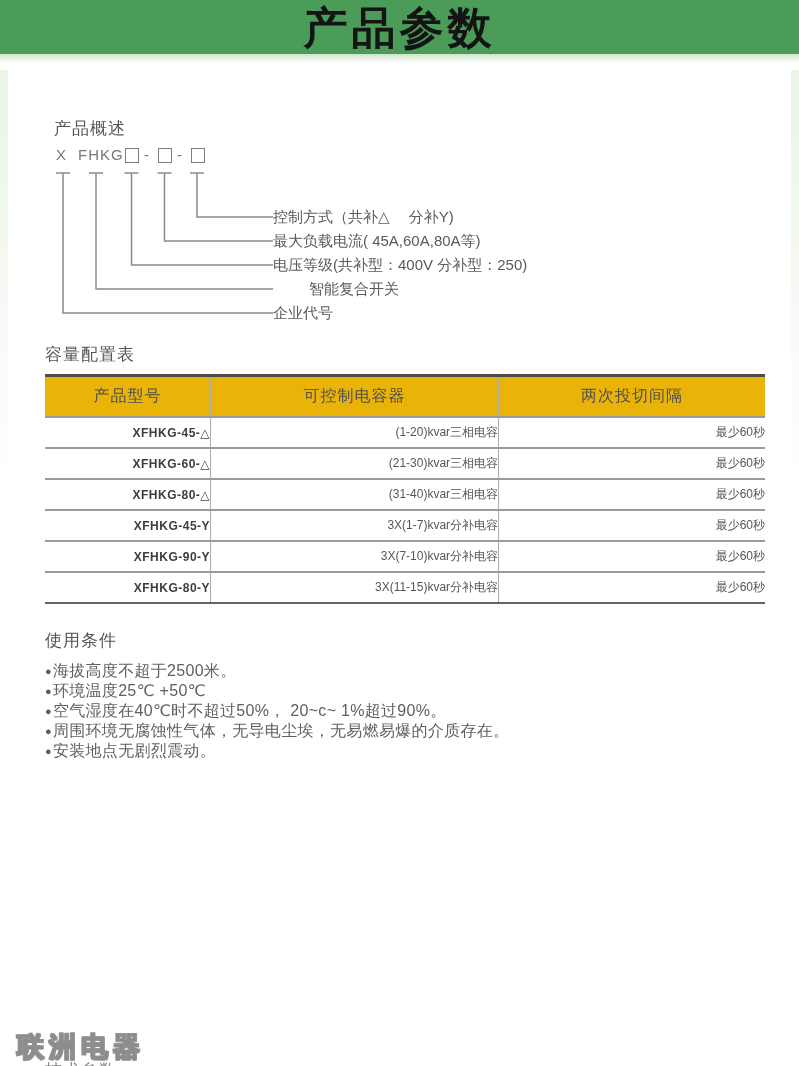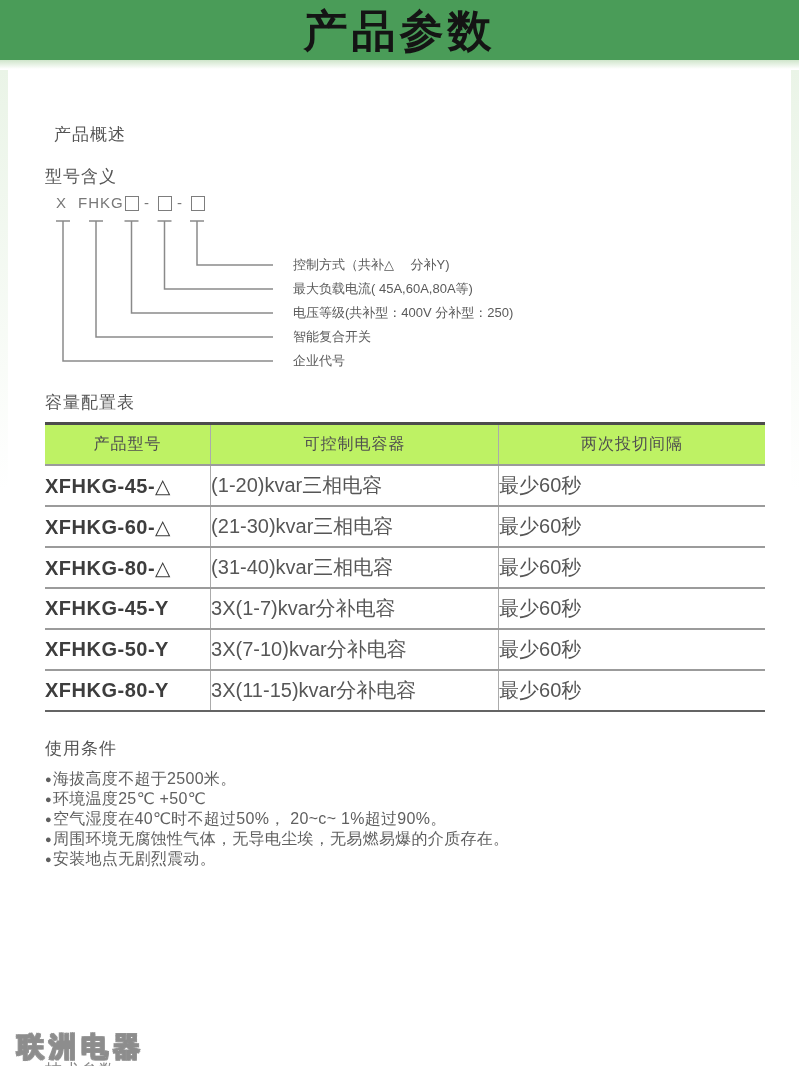--- a/index.html
+++ b/index.html
@@ -4,21 +4,21 @@
 <style>
   html,body{margin:0;padding:0;}
   body{
     width:799px;height:1066px;overflow:hidden;position:relative;
     background:#ffffff;
     font-family:"Liberation Sans","DejaVu Sans",sans-serif;
     color:#666;
   }
   
   .band{
-    height:60px;width:100%;
+    height:54px;width:100%;
     display:flex;align-items:center;justify-content:center;
     position:relative;
   }
   .band-title{
     font-size:44px;font-weight:bold;letter-spacing:4px;line-height:1;
     padding-top:2px;
   }
   .band-under{
     height:9px;width:100%;
     background:linear-gradient(#cfe5cb,#ffffff);
@@ -43,35 +43,35 @@
   }
   
   .diagram{position:relative;height:182px;margin-top:8px;}
   .code-part{position:absolute;top:0;font-size:15px;color:#787878;line-height:16px;}
   .code-box{
     position:absolute;top:1px;width:12px;height:13px;
     border:1.5px solid #7d7d7d;background:#fff;
   }
   .diag-svg{position:absolute;left:0;top:0;}
   .diag-label{
-    position:absolute;left:248px;font-size:13px;color:#5a5a5a;line-height:20px;
+    position:absolute;left:228px;font-size:15px;color:#5a5a5a;line-height:20px;
     white-space:nowrap;
   }
   
   .cap-table{
     width:100%;margin-top:9px;border-collapse:collapse;table-layout:fixed;
     border-top:3px solid #4c4c4c;border-bottom:2px solid #646464;
   }
   .cap-table th{
-    background:#bef264;font-weight:normal;font-size:16px;color:#4f4f4f;
+    background:#eab308;font-weight:normal;font-size:16px;color:#4f4f4f;
     padding:9px 0;border-bottom:2px solid #9b9b9b;text-align:center;
     letter-spacing:1px;
   }
   .cap-table td{
-    font-size:20px;color:#565656;padding:6px 0;text-align:left;
+    font-size:12px;color:#565656;padding:6px 0;text-align:right;
     border-bottom:2px solid #9b9b9b;
   }
   .cap-table tr:last-child td{border-bottom:none;}
   .cap-table th+th,.cap-table td+td{border-left:1px solid #ababab;}
   .cap-table td.model-cell{color:#3d3d3d;font-weight:600;letter-spacing:0.5px;}
   .col1{width:23%;} .col2{width:40%;} .col3{width:37%;}
   
   .cond-list{margin-top:10px;}
   .cond-item{font-size:16px;color:#5f5f5f;line-height:19px;letter-spacing:0.3px;}
   .cond-bullet{font-size:11px;vertical-align:1px;margin-right:1px;color:#5f5f5f;}
@@ -95,21 +95,20 @@
   <div class="band-title" style="color:#141414;">产品参数</div>
 </div>
 <div class="band-under"></div>
 <div class="edge-left"></div>
 <div class="edge-right"></div>
 
 <div class="content">
 
   <div class="sec-heading h-overview">产品概述</div>
 
-  <div class="sec-heading h-model">型号含义</div>
   <div class="diagram">
     <span class="code-part" style="left:11px;">X</span>
     <span class="code-part" style="left:33px;letter-spacing:1px;">FHKG</span>
     <span class="code-box" style="left:80px;"></span>
     <span class="code-part" style="left:99px;">-</span>
     <span class="code-box" style="left:113px;"></span>
     <span class="code-part" style="left:132px;">-</span>
     <span class="code-box" style="left:146px;"></span>
 
     <svg class="diag-svg" width="720" height="182">
@@ -125,21 +124,21 @@
         <path d="M119.5 26 V94 H228"></path>
         <path d="M86.5 26 V118 H228"></path>
         <path d="M51 26 V142 H228"></path>
         <path d="M18 26 V166 H228"></path>
       </g>
     </svg>
 
     <div class="diag-label" style="top:60px;">控制方式（共补△　 分补Y)</div>
     <div class="diag-label" style="top:84px;">最大负载电流( 45A,60A,80A等)</div>
     <div class="diag-label" style="top:108px;">电压等级(共补型：400V  分补型：250)</div>
-    <div class="diag-label" style="top:132px;">智能复合开关</div>
+    <div class="diag-label" style="top:132px;margin-left:36px;">智能复合开关</div>
     <div class="diag-label" style="top:156px;">企业代号</div>
   </div>
 
   <div class="sec-heading h-capacity">容量配置表</div>
   <table class="cap-table">
     <colgroup>
         <col class="col1">
         <col class="col2">
         <col class="col3">
       </colgroup>
@@ -163,21 +162,21 @@
       <td class="model-cell">XFHKG-80-△</td>
       <td>(31-40)kvar三相电容</td>
       <td>最少60秒</td>
     </tr>
     <tr>
       <td class="model-cell">XFHKG-45-Y</td>
       <td>3X(1-7)kvar分补电容</td>
       <td>最少60秒</td>
     </tr>
     <tr>
-      <td class="model-cell">XFHKG-50-Y</td>
+      <td class="model-cell">XFHKG-90-Y</td>
       <td>3X(7-10)kvar分补电容</td>
       <td>最少60秒</td>
     </tr>
     <tr>
       <td class="model-cell">XFHKG-80-Y</td>
       <td>3X(11-15)kvar分补电容</td>
       <td>最少60秒</td>
     </tr>
   </tbody>
     </table>

